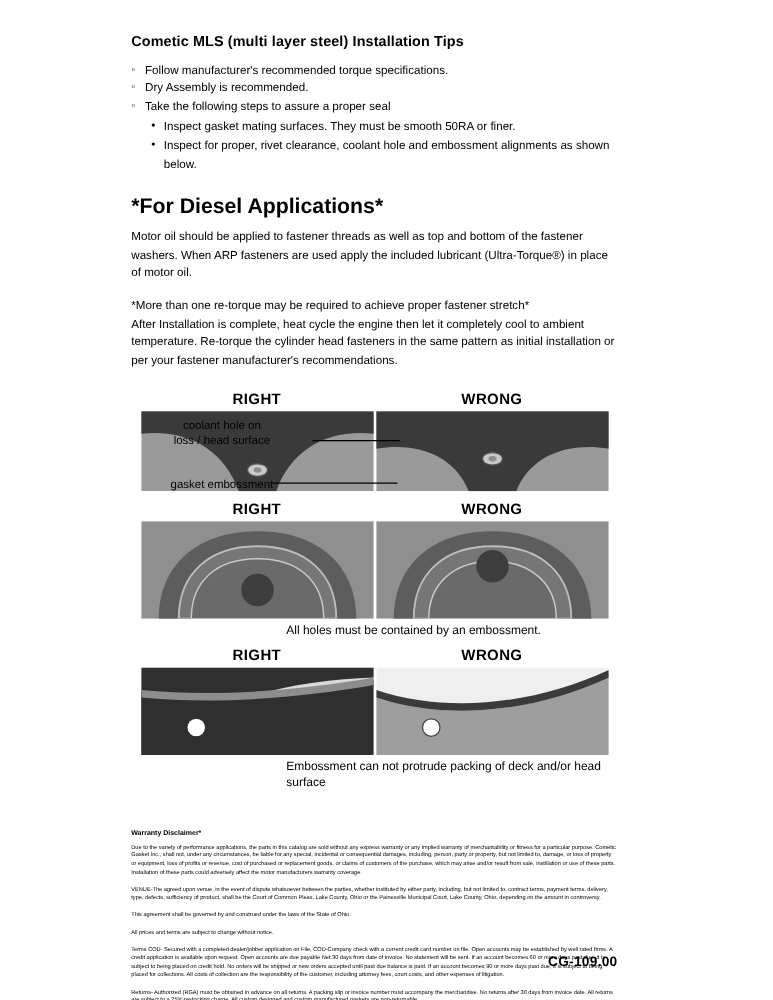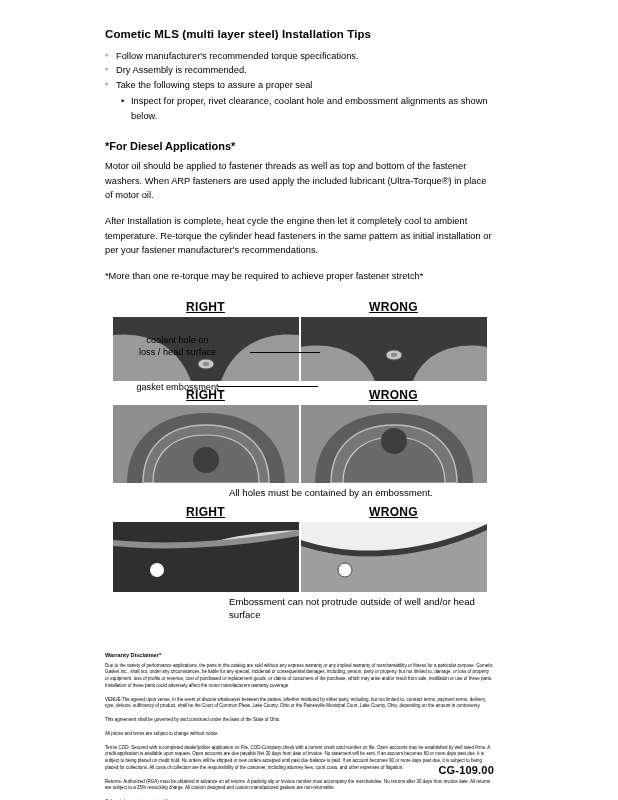--- a/index.html
+++ b/index.html
@@ -57,21 +57,21 @@
     padding-left: 10px;
   }
   .sub-list li::before {
     content: "\2022";
     position: absolute;
     left: 0;
     top: -1px;
     font-size: 9.5px;
   }
   h2.subhead {
-    font-size: 11px;
+    font-size: 17px;
     font-weight: bold;
     margin: 16px 0 7px 0;
   }
   p.body {
     font-size: 9.3px;
     line-height: 1.58;
     margin: 0 0 11px 0;
   }
   p.body.last {
     margin-bottom: 0;
@@ -80,21 +80,20 @@
   .figures {
     margin-top: 16px;
   }
   .fig-block {
     margin-bottom: 7px;
   }
   .fig-row {
     display: flex;
     justify-content: center;
     gap: 2px;
-    text-decoration: underline;
   }
   .fig-col {
     width: 186px;
   }
   .fig-label {
     text-align: center;
     font-size: 12px;
     font-weight: bold;
     letter-spacing: 0.3px;
     margin-bottom: 3px;
@@ -166,27 +165,28 @@
 
   <h1 class="title">Cometic MLS (multi layer steel) Installation Tips</h1>
 
   <ul class="bullet-list">
     <li>Follow manufacturer's recommended torque specifications.</li>
     <li>Dry Assembly is recommended.</li>
     <li>Take the following steps to assure a proper seal</li>
   </ul>
 
   <ul class="sub-list">
+    <li>Inspect gasket mating surfaces.  They must be smooth 50RA or finer.</li>
     <li>Inspect for proper, rivet clearance, coolant hole and embossment alignments as shown below.</li>
   </ul>
 
   <h2 class="subhead">*For Diesel Applications*</h2>
   <p class="body">Motor oil should be applied to fastener threads as well as top and bottom of the fastener washers. When ARP fasteners are used apply the included lubricant (Ultra-Torque®) in place of motor oil.</p>
+  <p class="body last">*More than one re-torque may be required to achieve proper fastener stretch*</p>
   <p class="body">After Installation is complete, heat cycle the engine then let it completely cool to ambient temperature. Re-torque the cylinder head fasteners in the same pattern as initial installation or per your fastener manufacturer's recommendations.</p>
-  <p class="body last">*More than one re-torque may be required to achieve proper fastener stretch*</p>
 
   <div class="figures">
 
     <div class="fig-block">
       <div class="fig-row">
         <div class="fig-col">
           <div class="fig-label">RIGHT</div>
           <svg class="fig-img" viewBox="0 0 186 64">
             <rect x="0" y="0" width="186" height="64" fill="#9a9a9a"></rect>
             <path d="M0,0 L186,0 L186,18 C150,14 120,30 108,64 L78,64 C66,30 36,14 0,18 Z" fill="#3a3a3a"></path>
@@ -248,21 +248,21 @@
         <div class="fig-col">
           <div class="fig-label">WRONG</div>
           <svg class="fig-img mid" viewBox="0 0 186 70">
             <rect x="0" y="0" width="186" height="70" fill="#efefef"></rect>
             <path d="M0,24 C60,44 130,34 186,6 L186,70 L0,70 Z" fill="#9e9e9e"></path>
             <path d="M0,18 C60,38 130,28 186,2 L186,8 C130,34 60,44 0,24 Z" fill="#3a3a3a"></path>
             <circle cx="44" cy="48" r="7" fill="#ffffff" stroke="#444" stroke-width="1"></circle>
           </svg>
         </div>
       </div>
-      <p class="fig-caption two-line">Embossment can not protrude outside of well and/or head surface</p>
+      <p class="fig-caption two-line">Embossment can not protrude packing of deck and/or head surface</p>
     </div>
   </div>
 
   <div class="callouts">
     <div>
       <span>coolant hole on</span><br>
       <span>loss / head surface</span>
     </div>
     <div class="callout-2">gasket embossment</div>
   </div>

